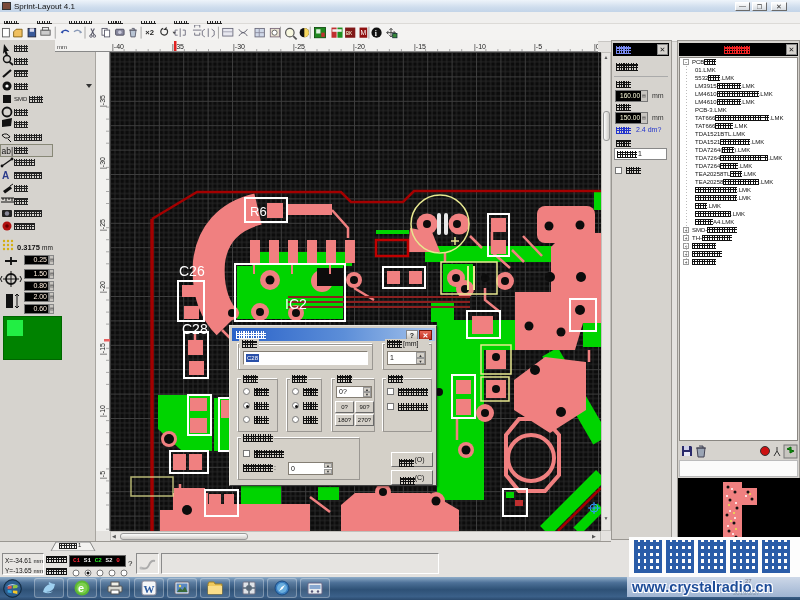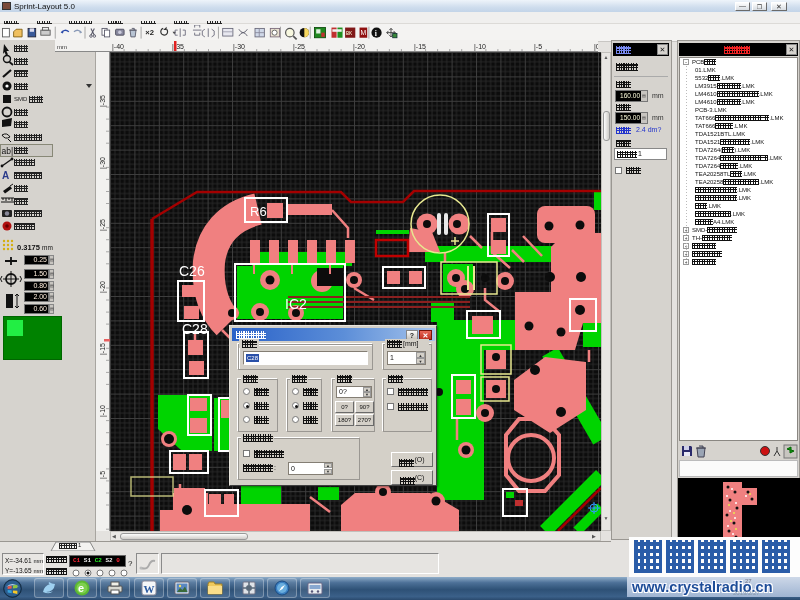--- a/index.html
+++ b/index.html
@@ -7,21 +7,21 @@
 .k{display:inline-block;background:repeating-linear-gradient(90deg,currentColor 0 1px,transparent 1px 2.5px),repeating-linear-gradient(0deg,currentColor 0 1.1px,transparent 1.1px 2.7px)}
 .kc{position:absolute;background:repeating-linear-gradient(90deg,currentColor 0 1px,transparent 1px 2.5px),repeating-linear-gradient(0deg,currentColor 0 1.1px,transparent 1.1px 2.7px)}
 .sunk{border:1px solid;border-color:#8a8a8a #fff #fff #8a8a8a;background:#ebe9e6}
 .rais{border:1px solid;border-color:#fff #6a6a6a #6a6a6a #fff}
 .wg{position:absolute;top:540px;width:28px;height:33px;color:#2a5ca8;background:repeating-linear-gradient(90deg,currentColor 0 3.5px,transparent 3.5px 6.2px),repeating-linear-gradient(0deg,currentColor 0 3.5px,transparent 3.5px 6.8px)}
 </style></head>
 <body style="position:relative">
 
 <div class="abs" style="left:0;top:0;width:800px;height:12px;background:linear-gradient(#eef4fa,#cfdded 60%,#c3d4e8)">
  <div class="abs" style="left:2px;top:2px;width:9px;height:8px;background:#7a4a3a;border:1px solid #333"></div>
- <div class="abs" style="left:14px;top:1.5px;font-size:8px;color:#111">Sprint-Layout 5.0</div>
+ <div class="abs" style="left:14px;top:1.5px;font-size:8px;color:#111">Sprint-Layout 4.1</div>
  <div class="abs rais" style="left:735px;top:2px;width:15px;height:9px;background:linear-gradient(#fdfdfd,#d8dde2);font-size:7px;text-align:center;line-height:6px;color:#444">—</div>
  <div class="abs rais" style="left:752px;top:2px;width:15px;height:9px;background:linear-gradient(#fdfdfd,#d8dde2);font-size:6px;text-align:center;line-height:8px;color:#444">❐</div>
  <div class="abs rais" style="left:771px;top:2px;width:16px;height:9px;background:linear-gradient(#fdfdfd,#d8dde2);font-size:7px;text-align:center;line-height:8px;color:#333">✕</div>
 </div>
 
 <div class="abs" style="left:0;top:12px;width:800px;height:12px;background:#f0efee;border-bottom:1px solid #dcdad7">
  <div class="abs" style="left:4px;top:3px;color:#222"><span class="k" style="width:15px;height:8px"></span><span style="font-size:7px">(F)</span></div>
  <div class="abs" style="left:37px;top:3px;color:#222"><span class="k" style="width:15px;height:8px"></span><span style="font-size:7px">(E)</span></div>
  <div class="abs" style="left:69px;top:3px;color:#222"><span class="k" style="width:23px;height:8px"></span><span style="font-size:7px">(P)</span></div>
  <div class="abs" style="left:108px;top:3px;color:#222"><span class="k" style="width:15px;height:8px"></span><span style="font-size:7px">(U)</span></div>

